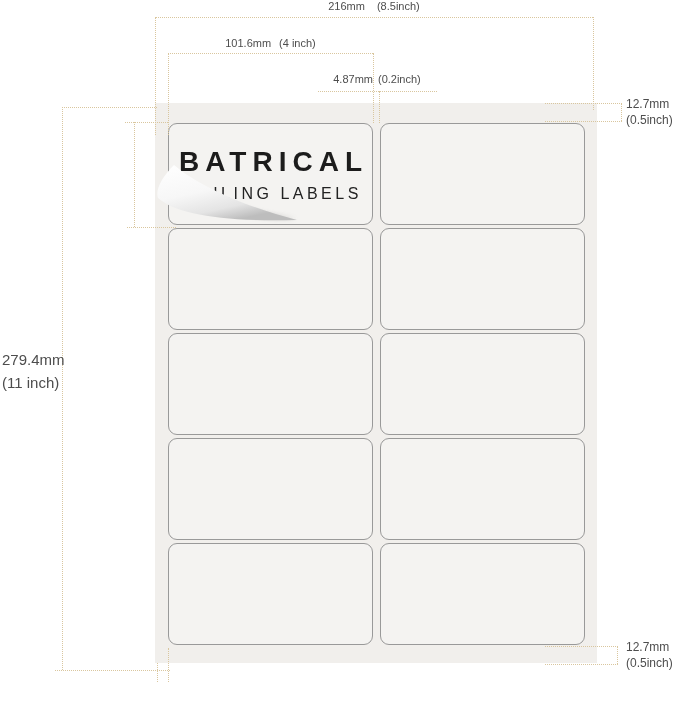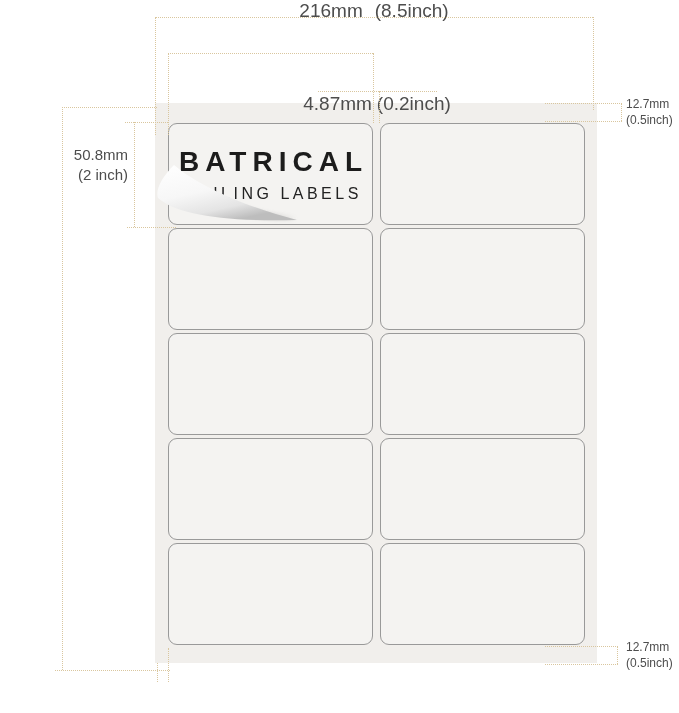--- a/index.html
+++ b/index.html
@@ -18,21 +18,21 @@
     align-items:center;justify-content:center;}
   .brand-name{font-size:28px;font-weight:600;letter-spacing:6px;color:var(--brand-text);
     text-indent:6px;margin-bottom:7px;white-space:nowrap;}
   .brand-sub{font-size:16px;font-weight:500;letter-spacing:3.5px;color:#222;
     text-indent:3px;white-space:nowrap;}
   .peel{position:absolute;left:-15px;bottom:-7px;width:150px;height:72px;pointer-events:none;}
   
   .hline{position:absolute;border-top:1px dotted var(--dim-line);height:0;}
   .vline{position:absolute;border-left:1px dotted var(--dim-line);width:0;}
   
-  .dim{position:absolute;font-size:19px;color:var(--dim-text);white-space:nowrap;}
+  .dim{position:absolute;font-size:11px;color:var(--dim-text);white-space:nowrap;}
   .dim .gap{display:inline-block;width:12px;}
   .dim.center{text-align:center;}
   .dim.two{font-size:15px;line-height:20px;}
   .dim.small{font-size:12px;line-height:16px;}
 </style>
 </head>
 <body>
 
 <div id="canvas">
 
@@ -69,49 +69,52 @@
     <div class="label-cell"></div>
   </div>
 
   <div class="dim center" style="left:155px;top:0;width:438px;">
     <span>216mm</span><span class="gap"></span><span>(8.5inch)</span>
   </div>
   <div class="hline" style="left:155px;top:17px;width:438px;"></div>
   <div class="vline" style="left:155px;top:17px;height:118px;"></div>
   <div class="vline" style="left:593px;top:17px;height:93px;"></div>
 
+  <div class="dim center" style="left:168px;top:37px;width:205px;">
+    <span>101.6mm</span><span class="gap" style="width:8px;"></span><span>(4 inch)</span>
+  </div>
   <div class="hline" style="left:168px;top:53px;width:205px;"></div>
   <div class="vline" style="left:168px;top:53px;height:82px;"></div>
   <div class="vline" style="left:373px;top:53px;height:70px;"></div>
 
-  <div class="dim center" style="left:257px;top:73px;width:240px;margin-top:20px;">
+  <div class="dim center" style="left:257px;top:73px;width:240px;">
     <span>4.87mm</span><span class="gap" style="width:5px;"></span><span>(0.2inch)</span>
   </div>
   <div class="hline" style="left:318px;top:91px;width:119px;"></div>
   <div class="vline" style="left:379px;top:91px;height:32px;"></div>
 
   <div class="hline" style="left:545px;top:103px;width:77px;"></div>
   <div class="hline" style="left:545px;top:121px;width:77px;"></div>
   <div class="vline" style="left:621px;top:103px;height:18px;"></div>
   <div class="dim small" style="left:626px;top:96px;">
     <div>12.7mm</div>
     <div>(0.5inch)</div>
   </div>
 
   <div class="hline" style="left:125px;top:122px;width:43px;"></div>
   <div class="vline" style="left:134px;top:122px;height:105px;"></div>
   <div class="hline" style="left:127px;top:227px;width:49px;"></div>
-  <div class="dim two" style="left:70px;top:145px;width:58px;text-align:right;">
-    <div>50.8mm</div>
-    <div>(2 inch)</div>
-  </div>
 
   <div class="hline" style="left:62px;top:107px;width:95px;"></div>
   <div class="vline" style="left:62px;top:107px;height:563px;"></div>
   <div class="hline" style="left:55px;top:670px;width:115px;"></div>
+  <div class="dim two" style="left:2px;top:348px;line-height:23px;">
+    <div>279.4mm</div>
+    <div>(11 inch)</div>
+  </div>
 
   <div class="hline" style="left:545px;top:646px;width:73px;"></div>
   <div class="hline" style="left:545px;top:664px;width:73px;"></div>
   <div class="vline" style="left:617px;top:646px;height:18px;"></div>
   <div class="dim small" style="left:626px;top:639px;">
     <div>12.7mm</div>
     <div>(0.5inch)</div>
   </div>
 
   <div class="vline" style="left:157px;top:663px;height:19px;"></div>

